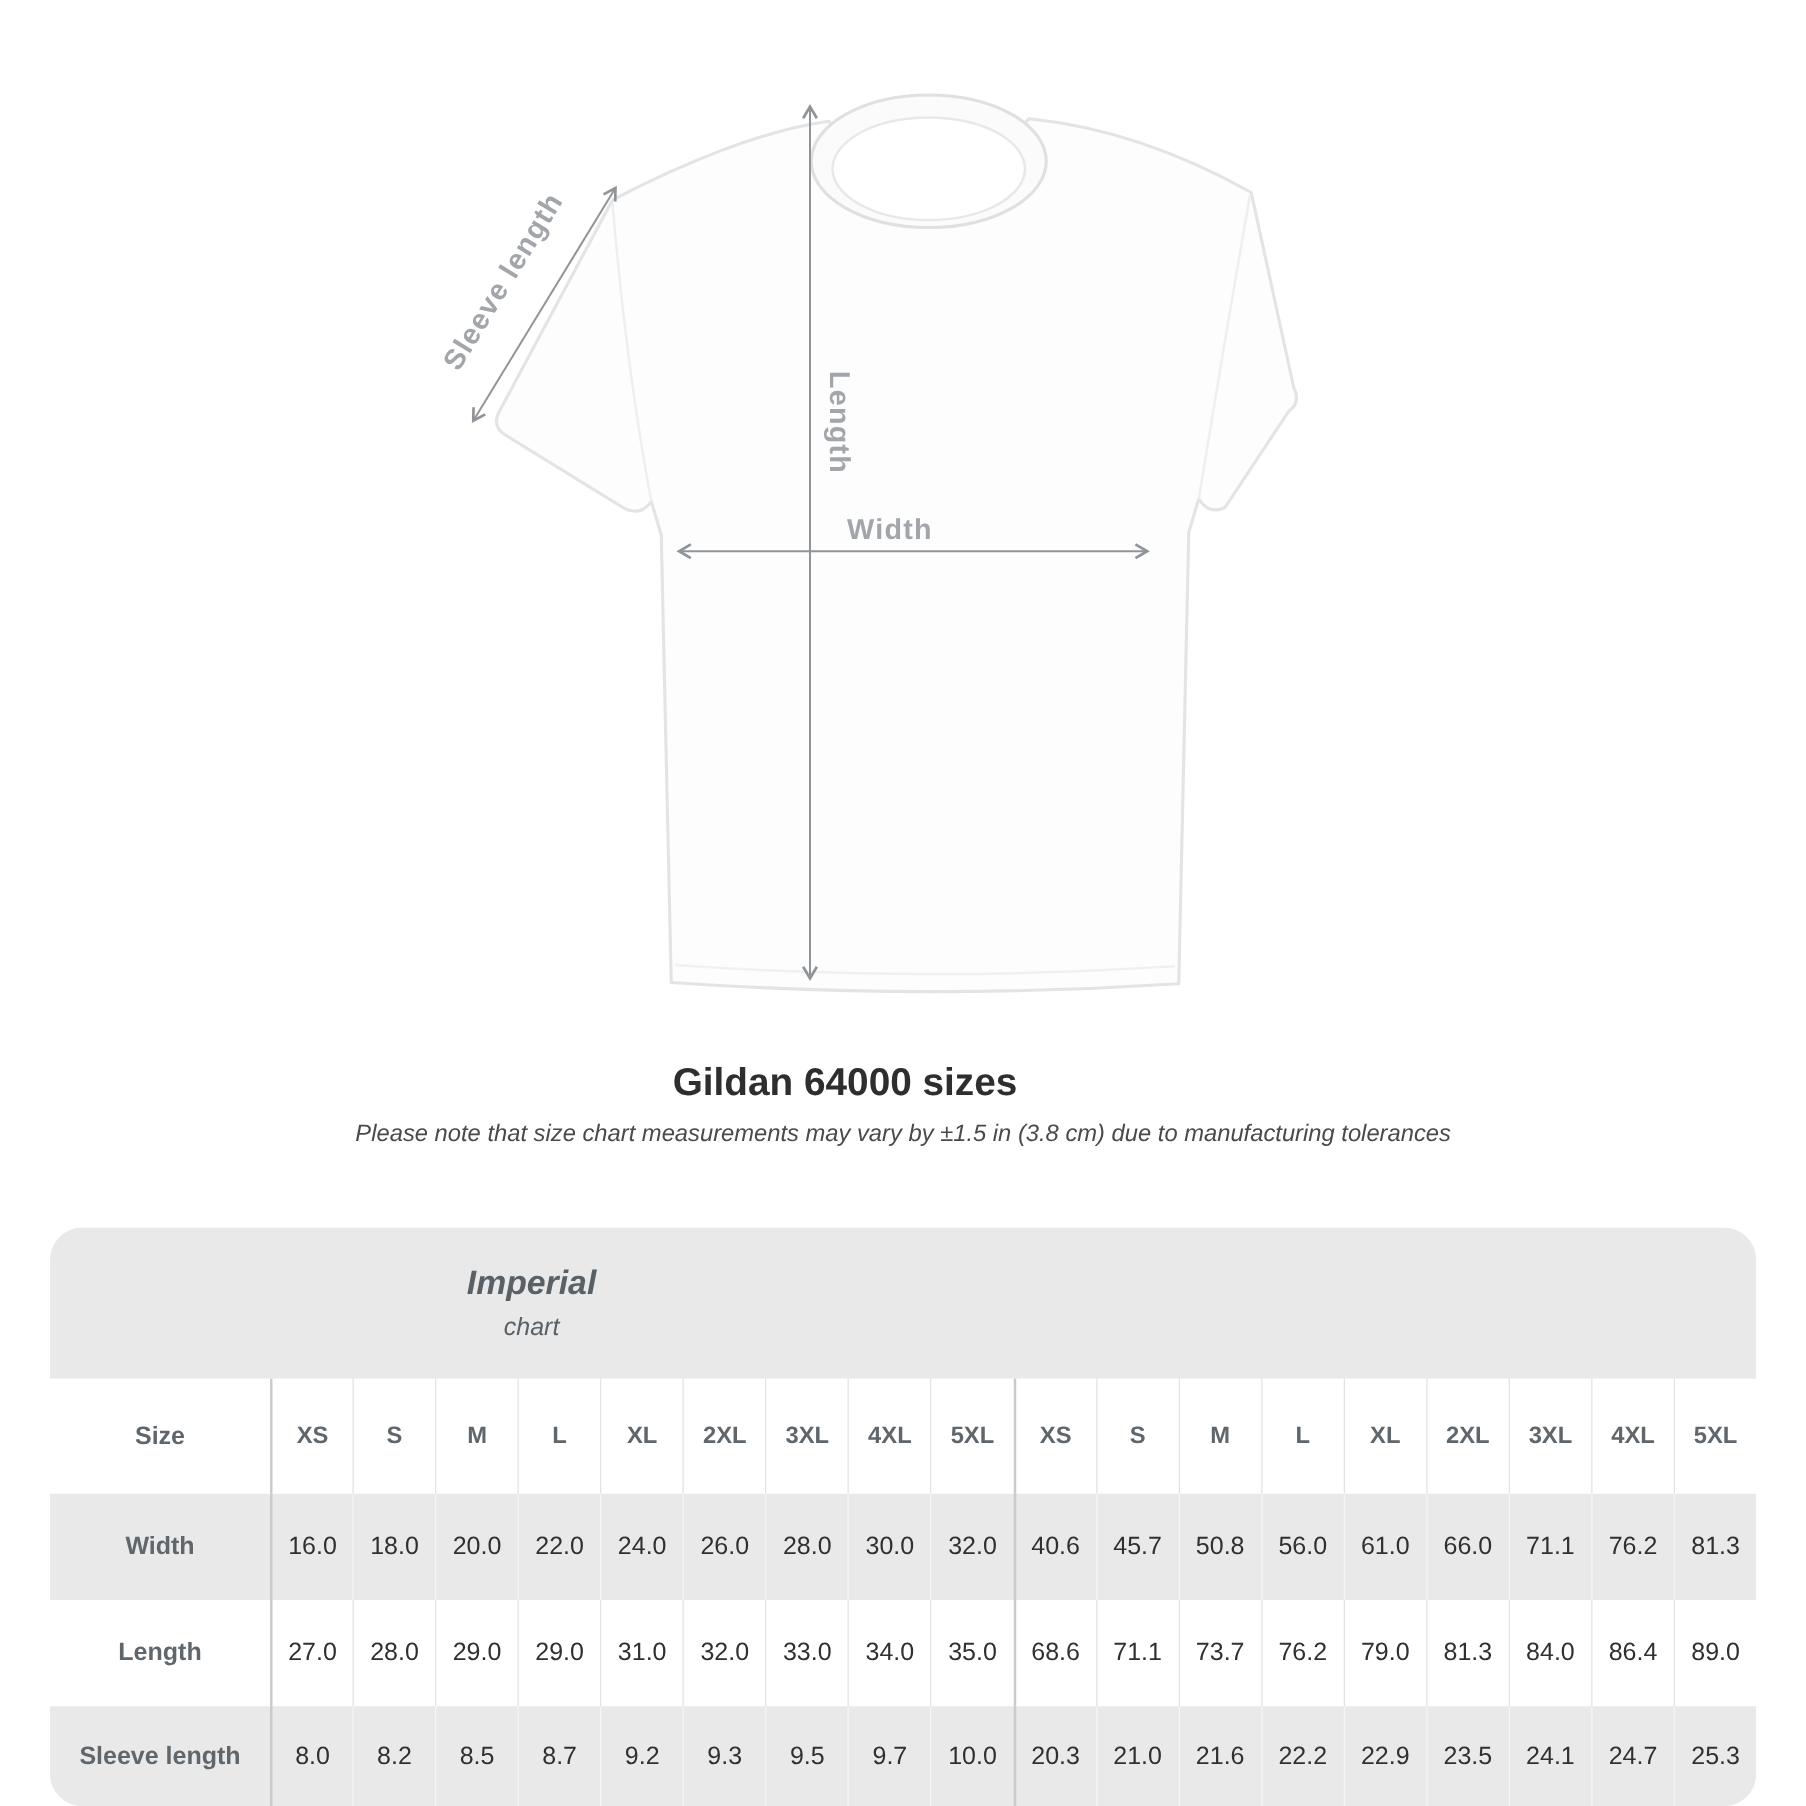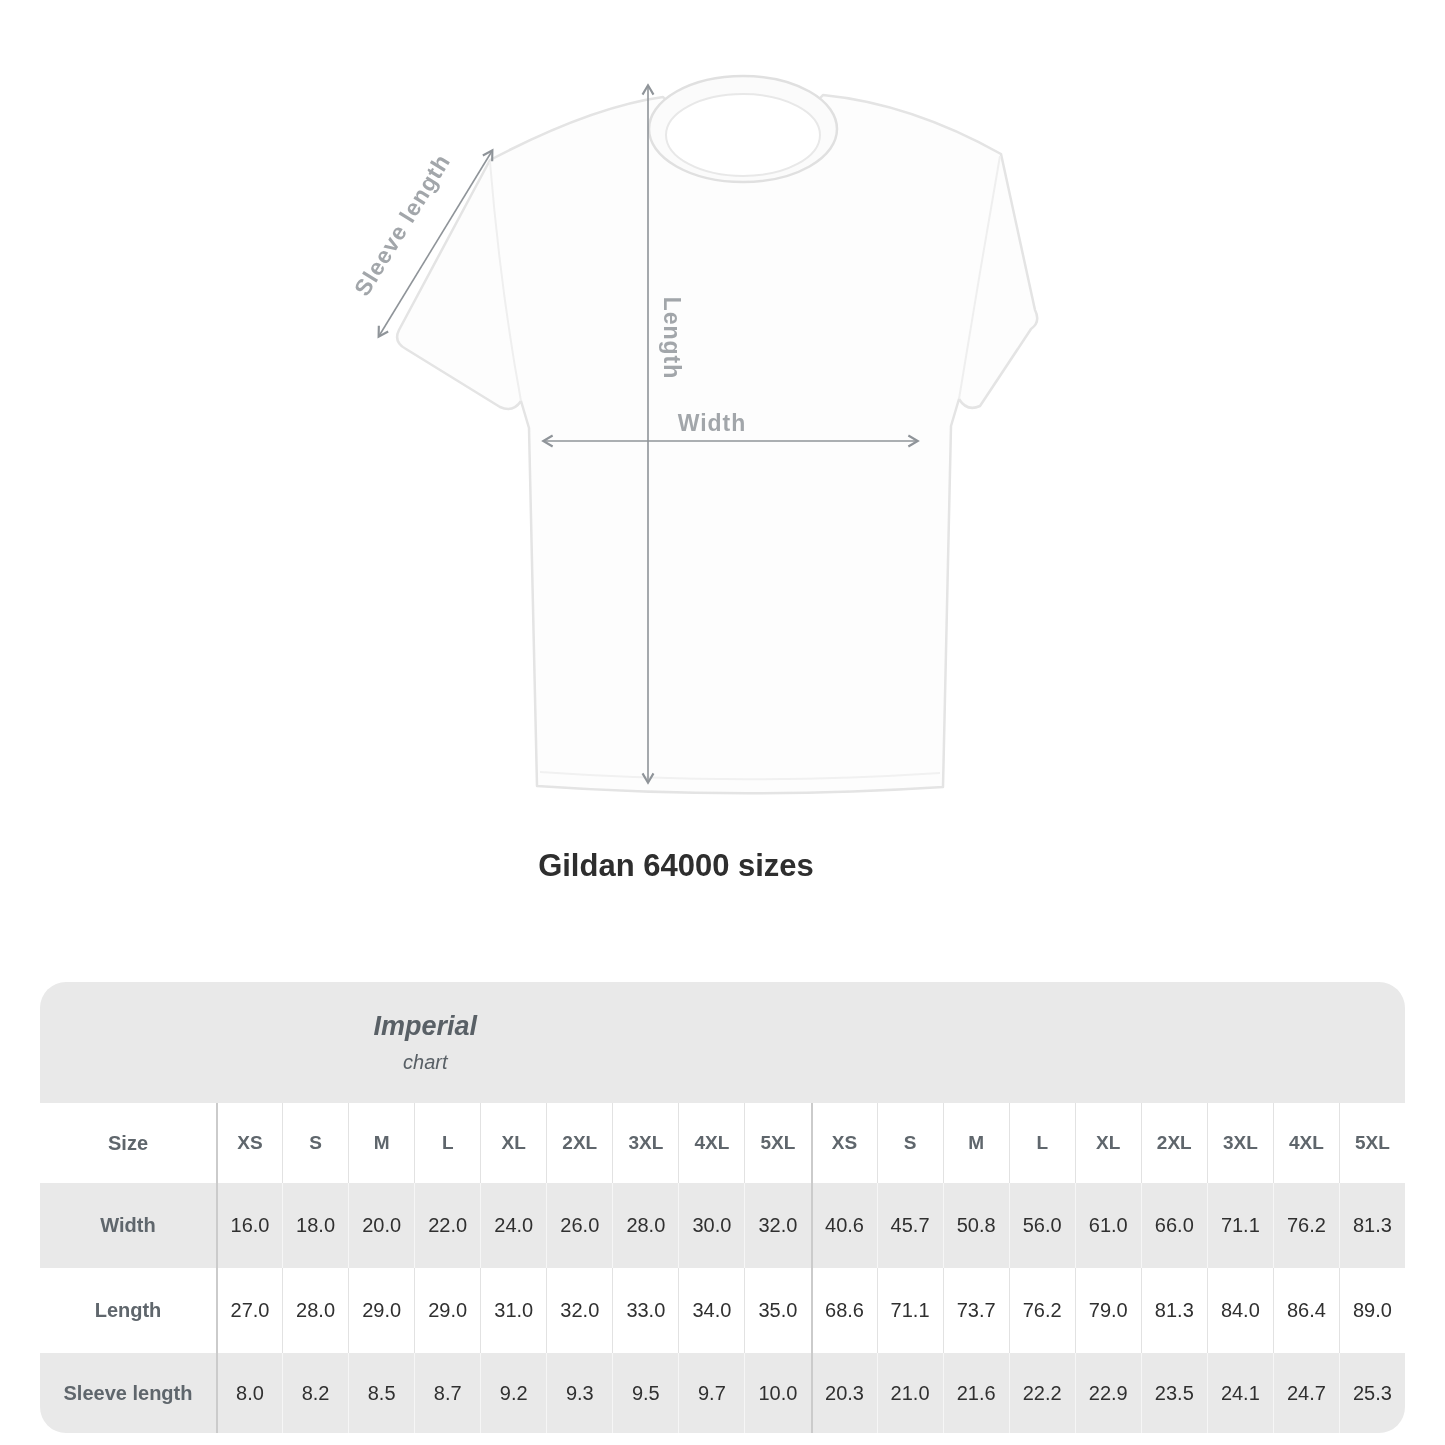--- a/index.html
+++ b/index.html
@@ -28,21 +28,21 @@
     position:absolute;left:40px;top:982px;width:1365px;
     border-radius:26px;overflow:hidden;background:#ffffff;
   }
   .grid{display:grid;grid-template-columns:176px repeat(18,1fr);}
   .band{background:#e9e9e9;height:121px;}
   .band-cell{display:flex;flex-direction:column;align-items:center;justify-content:center;gap:9px;}
   .band-imperial{grid-column:1 / span 10;}
   .band-metric{grid-column:11 / span 9;}
   .unit-name{font-size:27px;font-weight:bold;font-style:italic;color:#596066;}
   .unit-sub{font-size:20px;font-style:italic;color:#596066;}
-  .size-row{height:80px;background:#ffffff;--sep:#e2e2e2;}
+  .size-row{height:92px;background:#ffffff;--sep:#e2e2e2;}
   .trow{height:85px;}
   .trow.gray{background:#e9e9e9;--sep:#f6f6f6;}
   .trow.white{background:#ffffff;--sep:#e2e2e2;}
   .trow:last-child{height:80px;}
   .cell{display:flex;align-items:center;justify-content:center;}
   .cell.head{font-size:19px;font-weight:bold;color:#5f666c;border-left:1px solid var(--sep);}
   .cell.val{font-size:20px;color:#303030;border-left:1px solid var(--sep);}
   .cell.rowlabel,.cell.corner{font-size:20px;font-weight:bold;color:#5f666c;border-left:none;}
   .cell.group-start{border-left:2px solid #cbcbcb;}
 </style>
@@ -89,20 +89,21 @@
       <line x1="544" y1="441" x2="917" y2="441" stroke="#8f9499" stroke-width="1.6" marker-start="url(#ah)" marker-end="url(#ah)"></line>
       <line x1="379" y1="336" x2="492" y2="151" stroke="#8f9499" stroke-width="1.6" marker-start="url(#ah)" marker-end="url(#ah)"></line>
 
       <text class="dim-label" x="409" y="229" text-anchor="middle" transform="rotate(-58.5 409 229)">Sleeve length</text>
       <text class="dim-label" x="664" y="338" text-anchor="middle" transform="rotate(90 664 338)">Length</text>
       <text class="dim-label" x="712" y="431" text-anchor="middle">Width</text>
     </svg>
   </div>
 
   <h1 class="title">Gildan 64000 sizes</h1>
+  <p class="subtitle">Please note that size chart measurements may vary by ±1.5 in (3.8 cm) due to manufacturing tolerances</p>
 
   <div class="size-table">
 
     <div class="grid band">
       <div class="band-cell band-imperial">
         <span class="unit-name">Imperial</span>
         <span class="unit-sub">chart</span>
       </div>
     </div>
 

